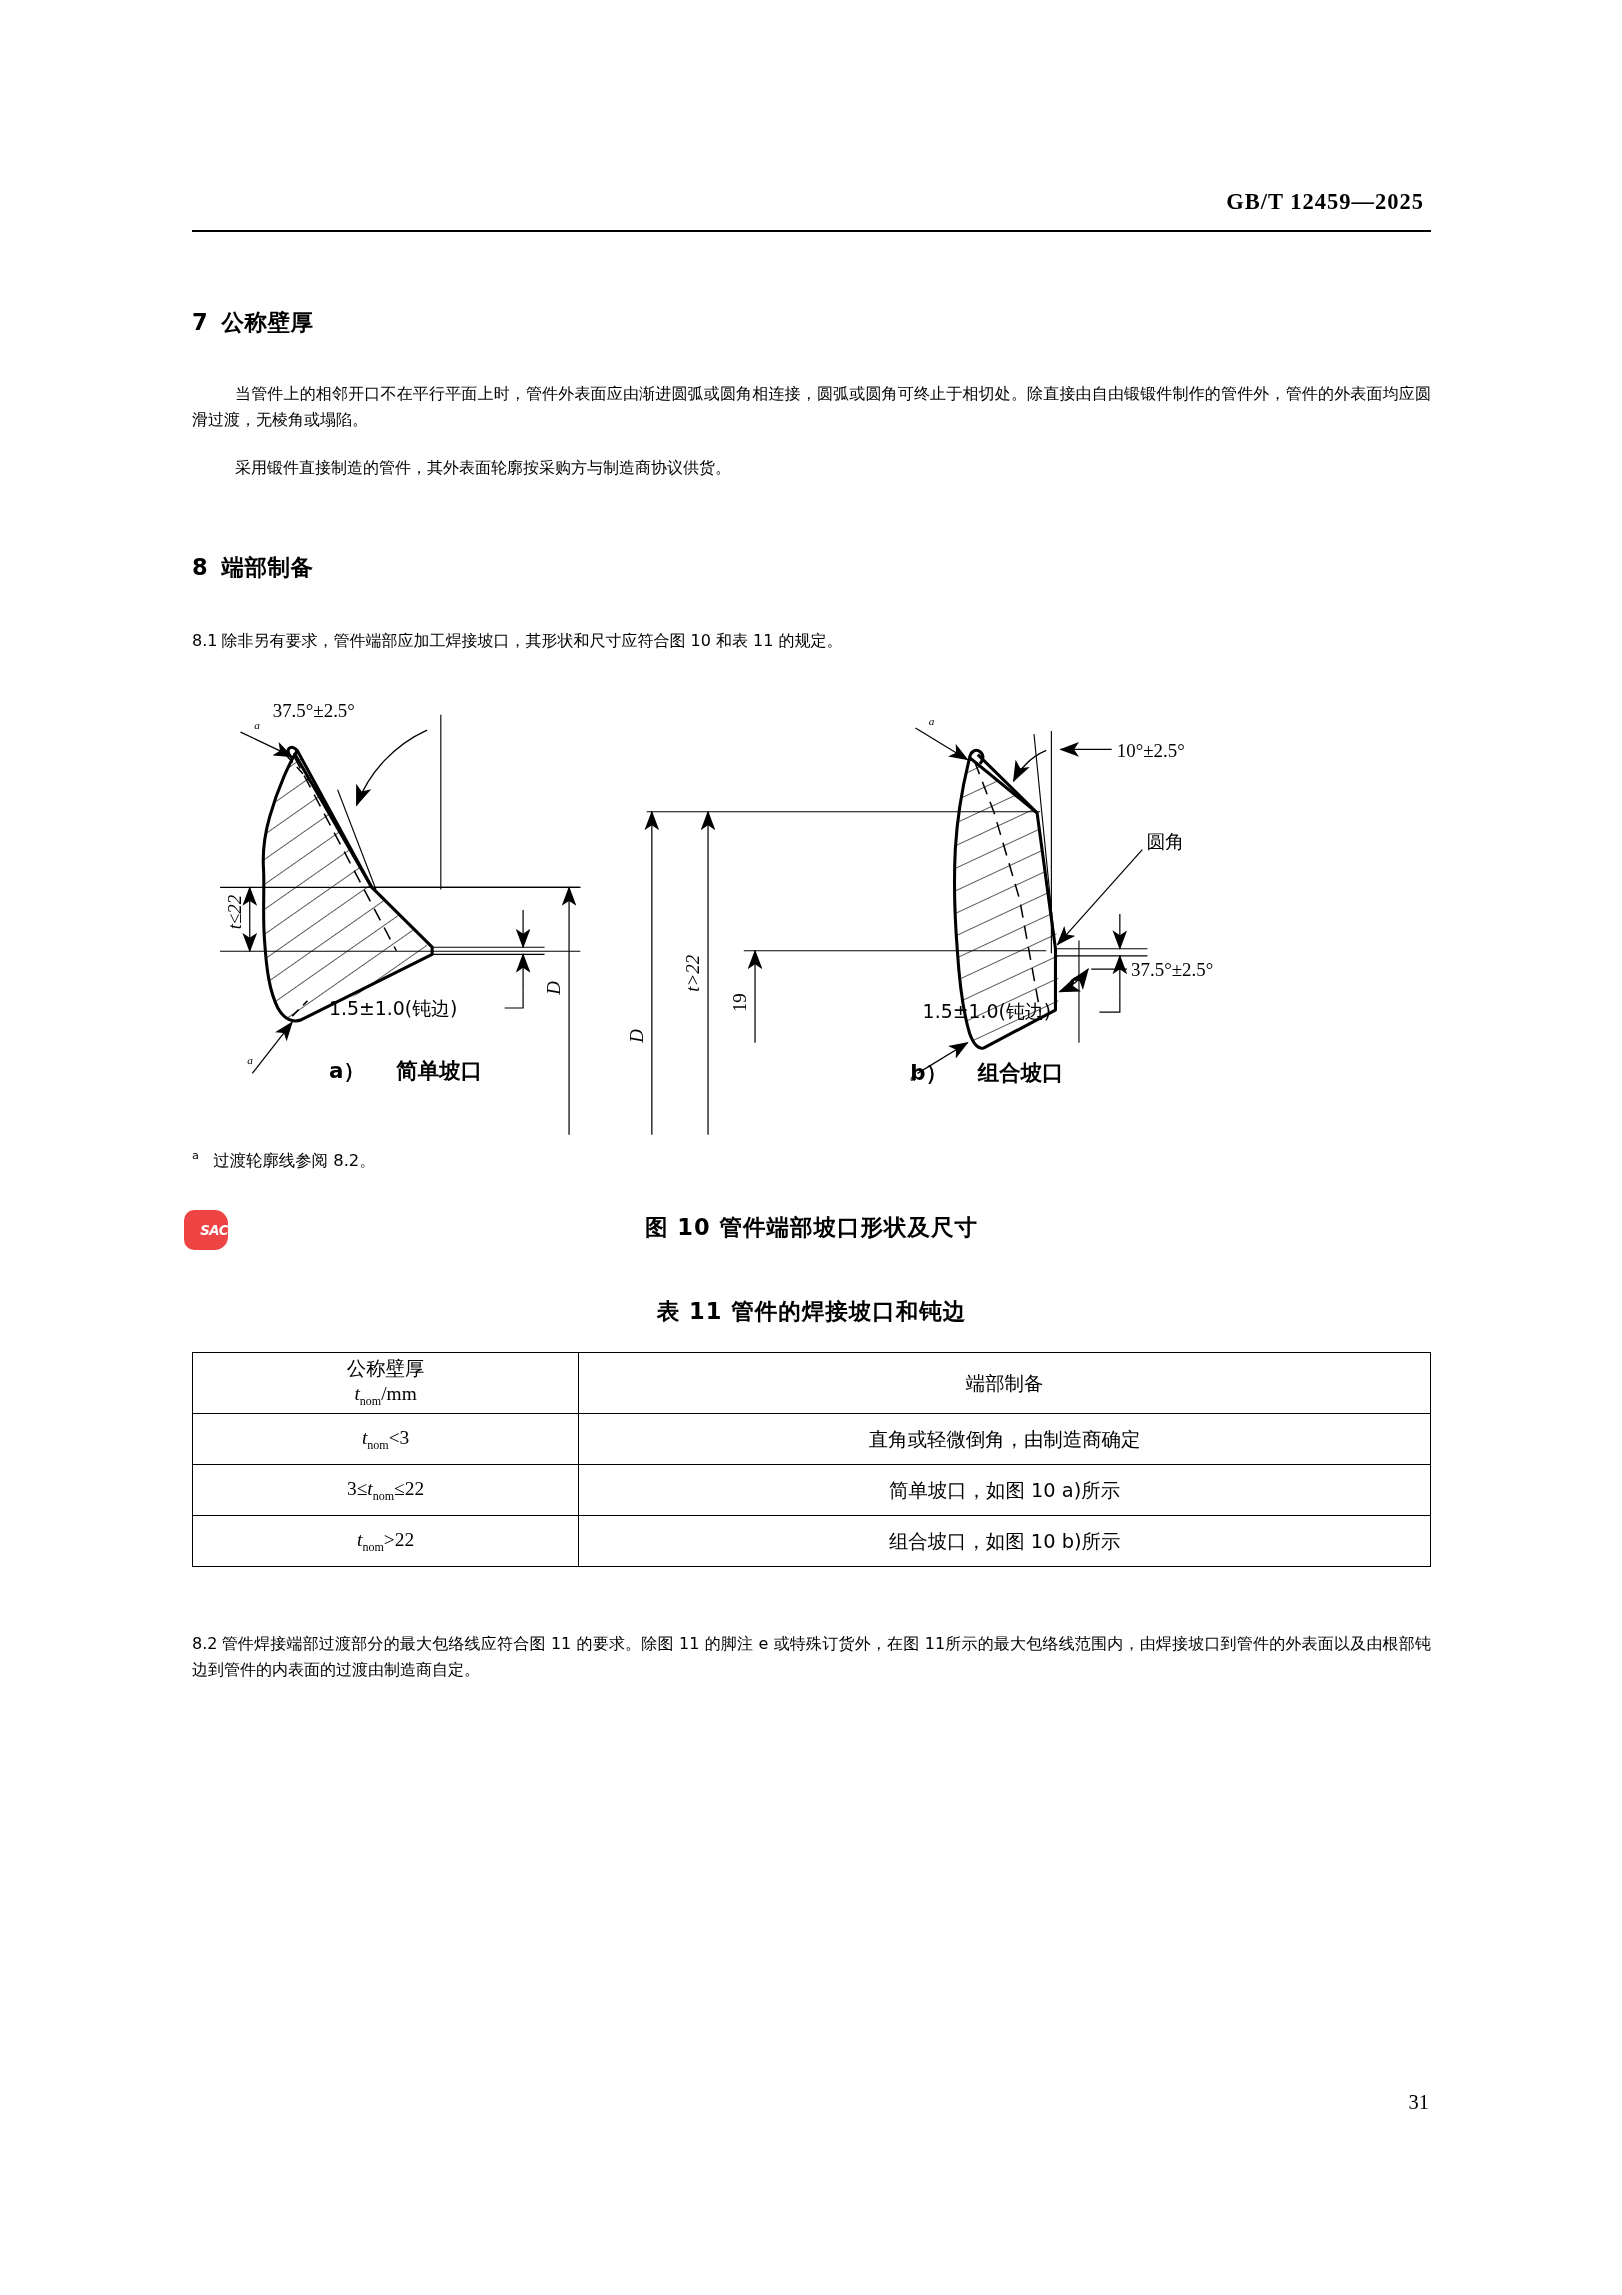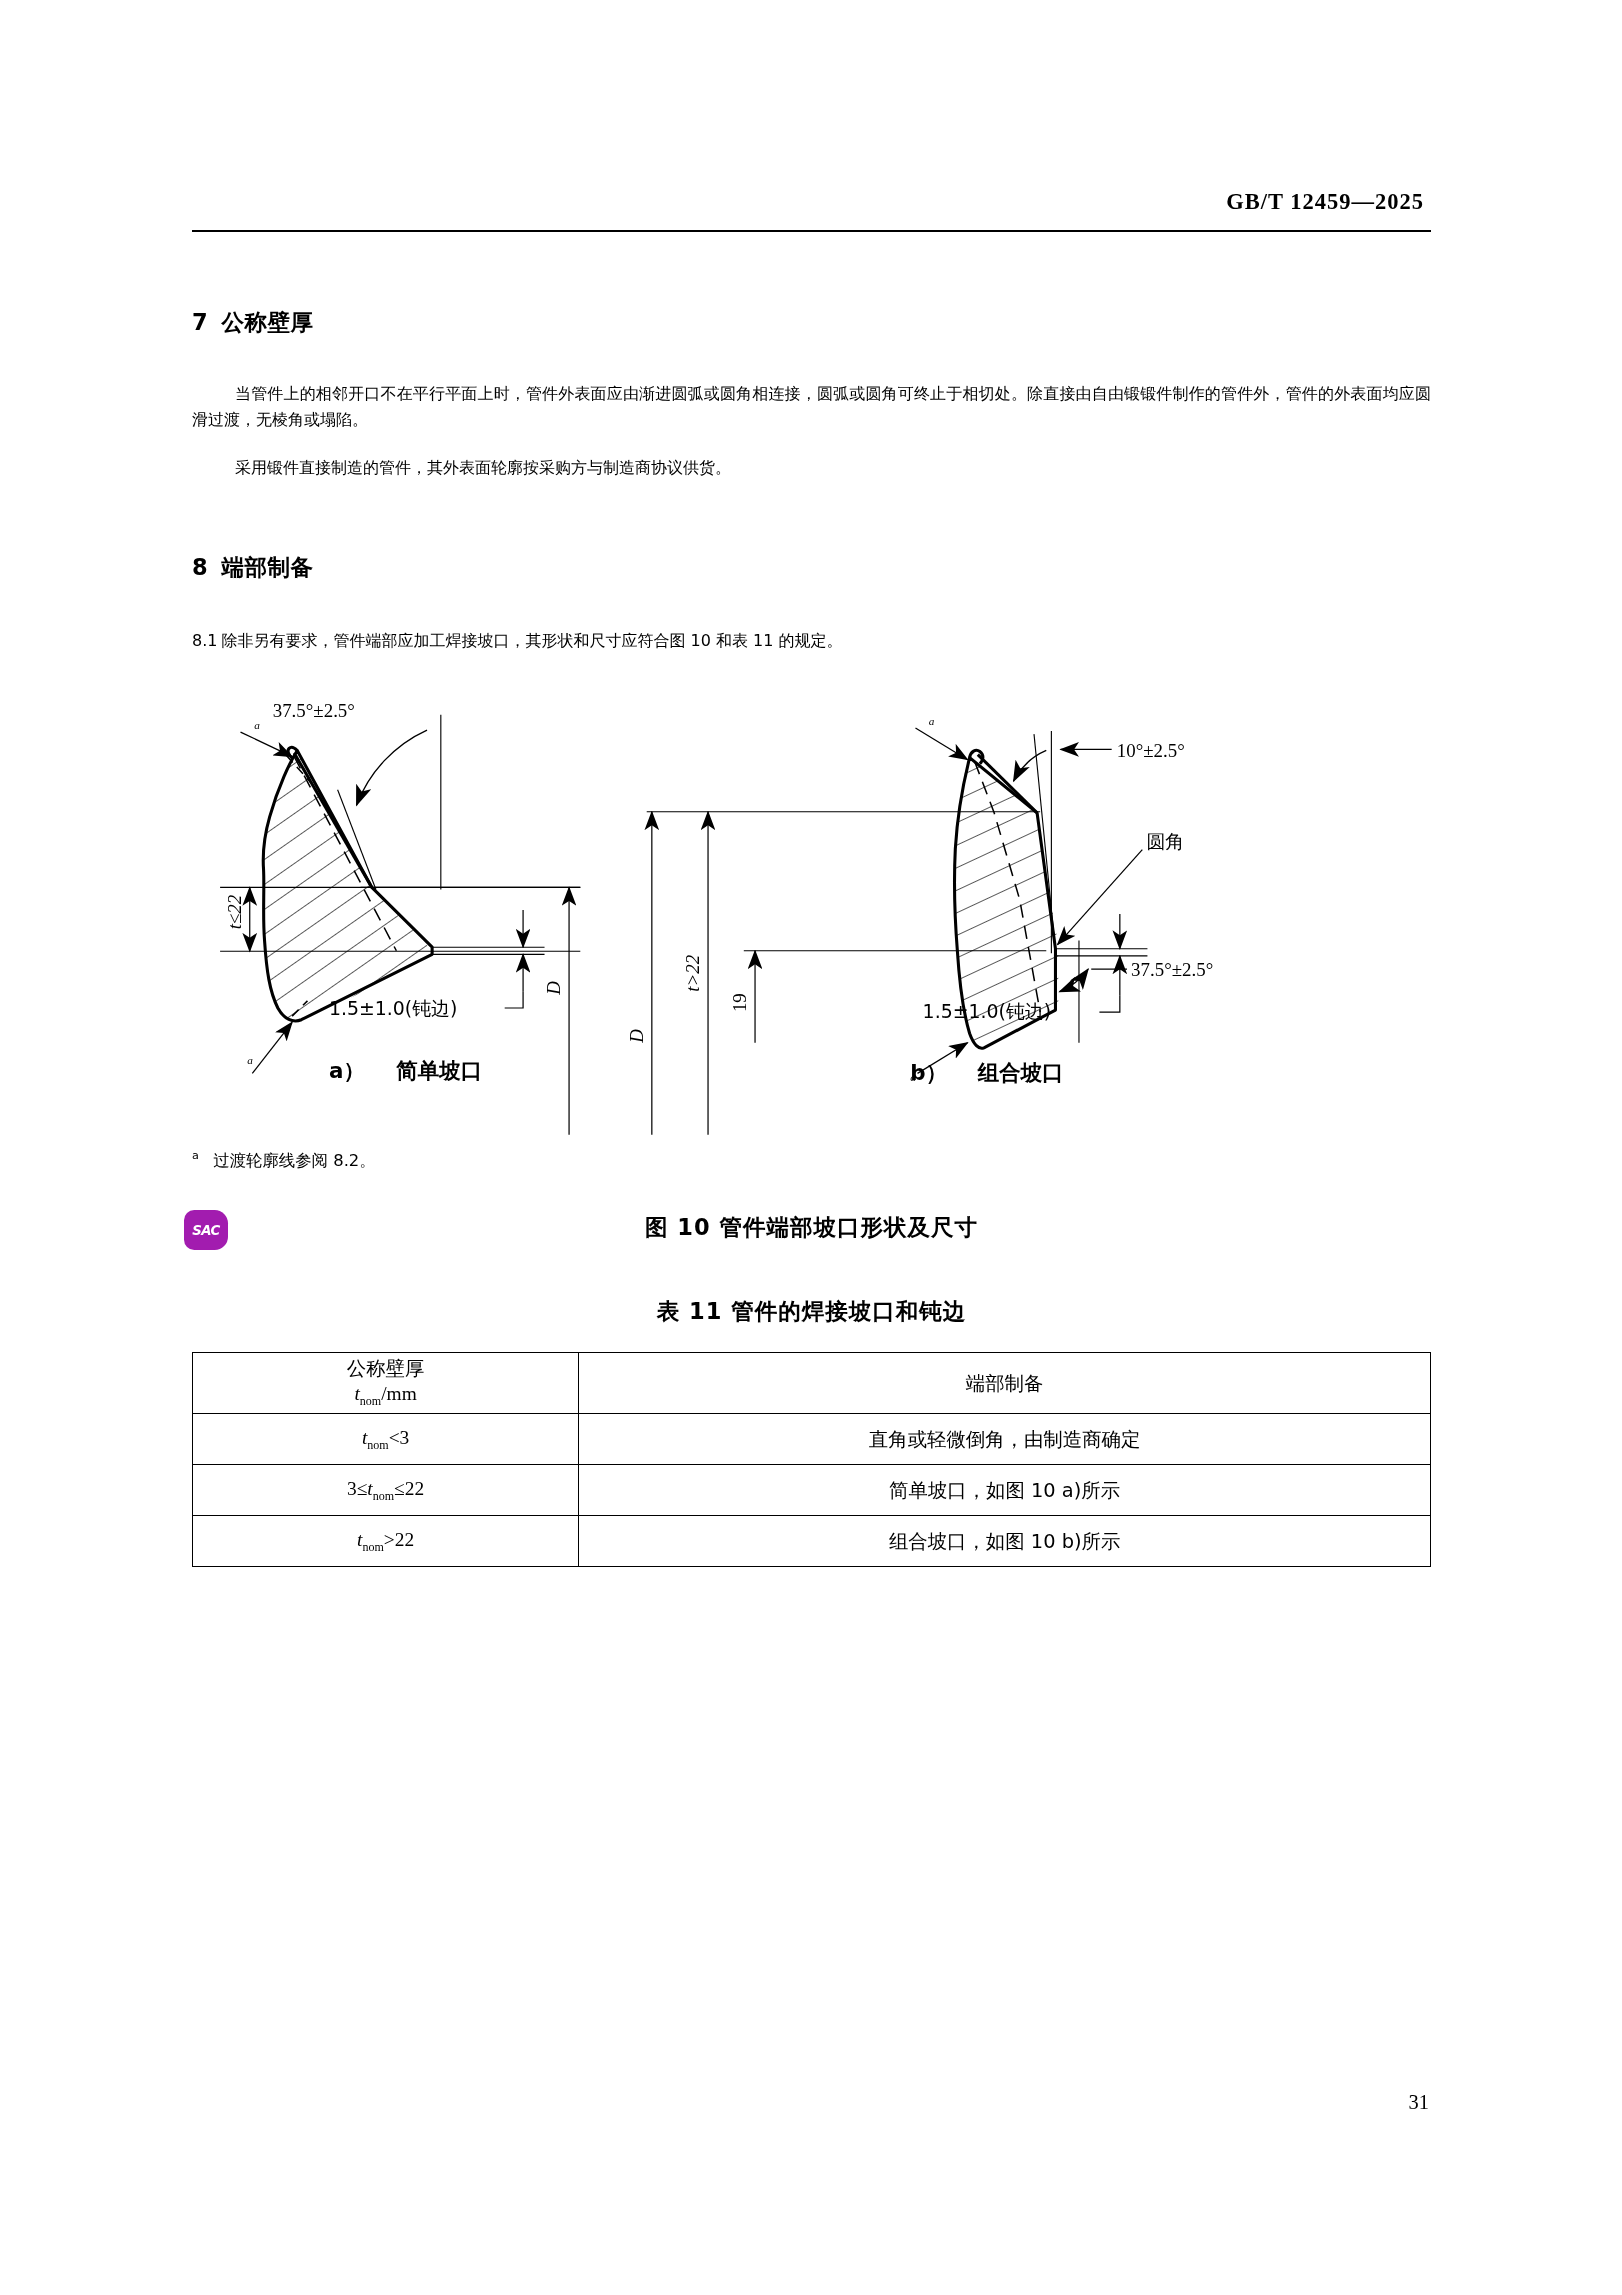--- a/index.html
+++ b/index.html
@@ -52,23 +52,23 @@
   .fig-title, .tbl-title {
     text-align:center; font-weight:bold; font-size:22.5px;
     font-family:"DejaVu Sans","Liberation Sans",sans-serif;
     letter-spacing:1px;
   }
 
   
   .sac-logo {
     position:absolute; left:184px; top:1210px;
     width:44px; height:40px;
-    background:#a21caf;
+    background:#ef4444;
     border-radius:10.2px 13.3px 13.3px 10.2px;
-    display:flex; align-items:center; justify-content:center;
+    display:flex; align-items:center; justify-content:flex-end;
   }
   .sac-logo span {
     color:#ffffff; font-size:13.3px; font-weight:bold; font-style:italic;
     font-family:"DejaVu Sans","Liberation Sans",sans-serif;
     letter-spacing:-0.5px;
   }
 
   
   table.std {
     border-collapse:collapse; width:1239px;
@@ -307,17 +307,20 @@
         </tr>
 
         <tr class="body">
           <td class="c1"><span class="mnum"></span><span class="mvar">t</span><span class="sub mvar">nom</span><span class="mnum">&gt;22</span></td>
           <td class="c2">组合坡口，如图 10 b)所示</td>
         </tr>
       </tbody>
     </table>
   </div>
 
+  <div class="content para" style="top:1631px;">
+    <span class="clause-no">8.2</span><span>管件焊接端部过渡部分的最大包络线应符合图 11 的要求。除图 11 的脚注 e 或特殊订货外，在图 11所示的最大包络线范围内，由焊接坡口到管件的外表面以及由根部钝边到管件的内表面的过渡由制造商自定。</span>
+  </div>
 
   <div class="page-num">31</div>
 
 </div>
 
 
 </body></html>

